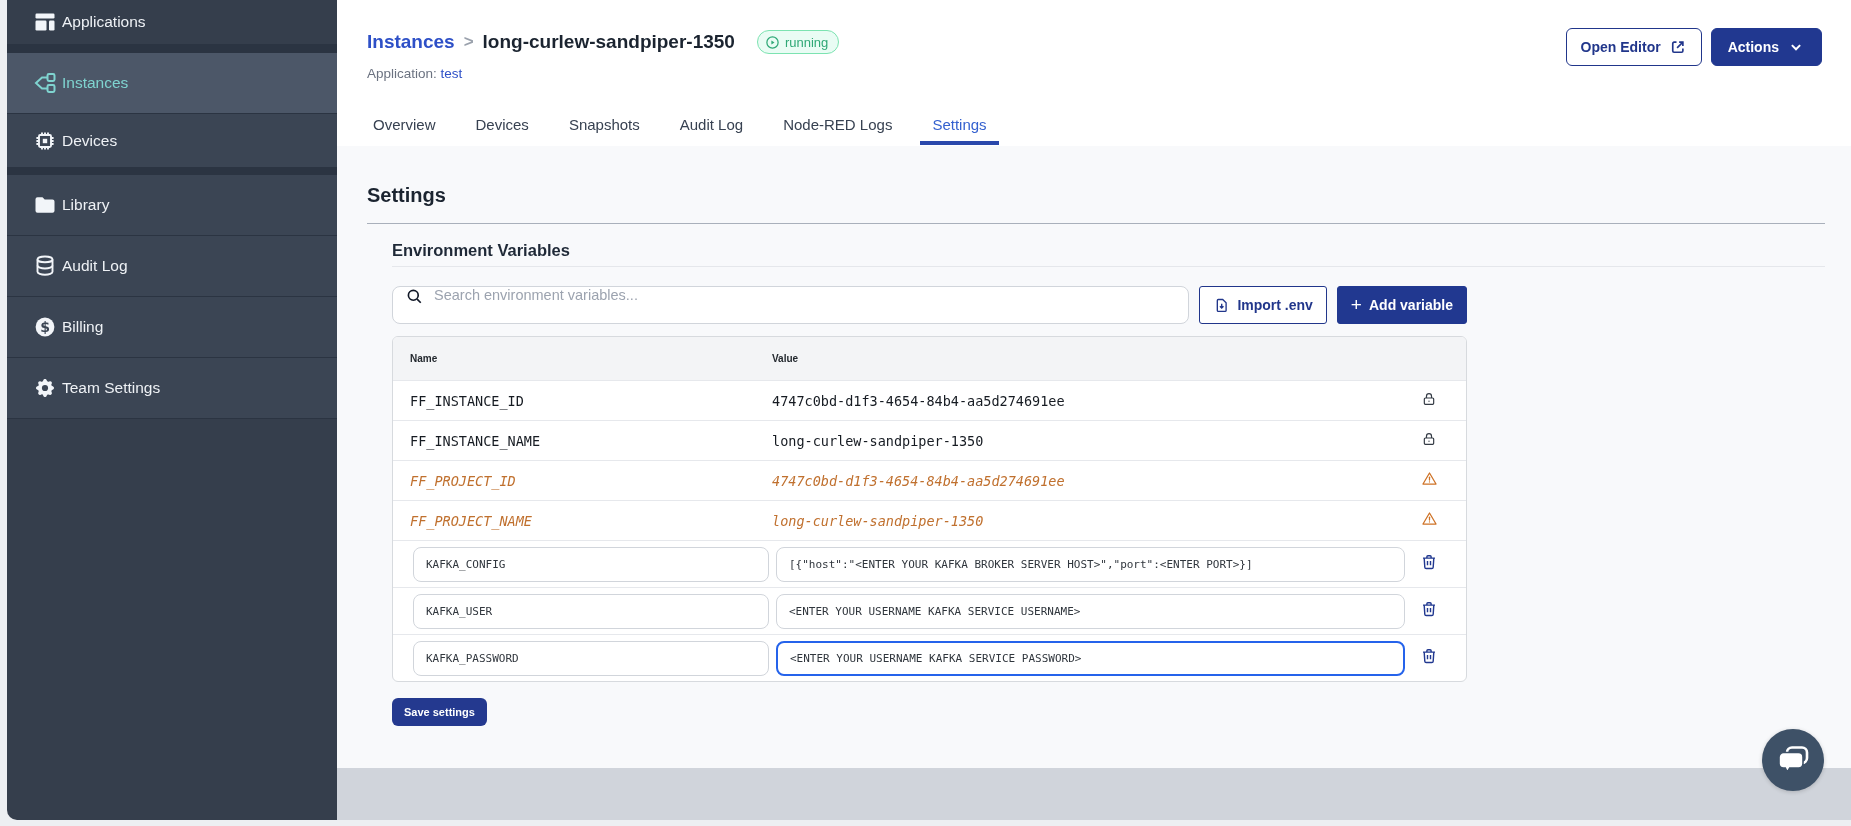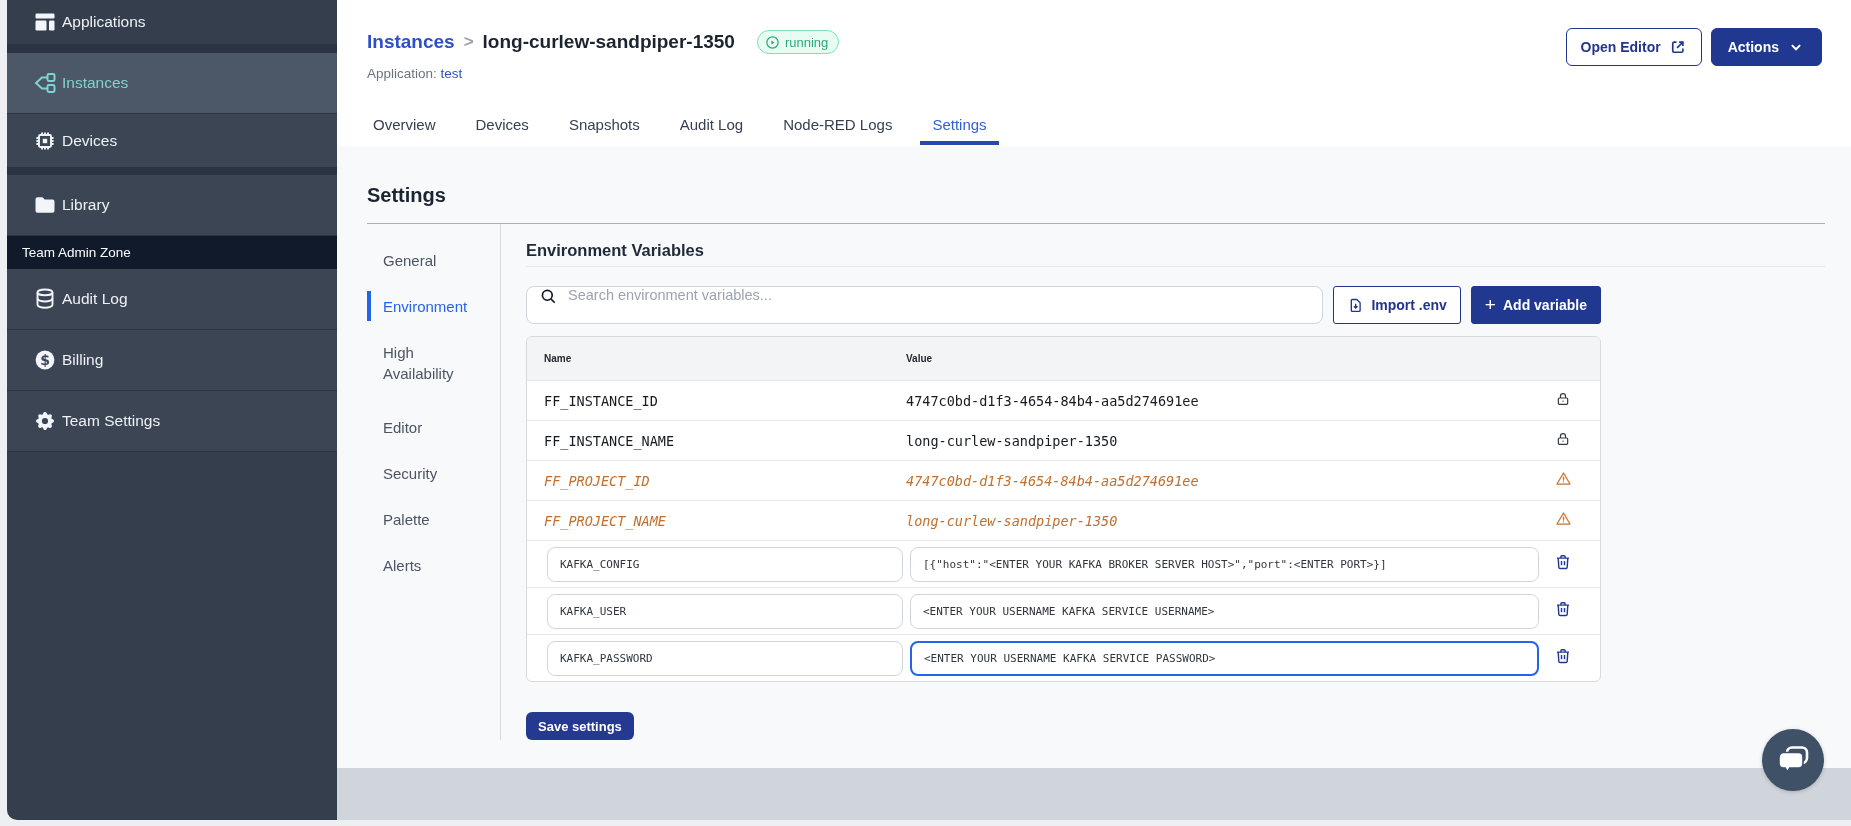--- a/index.html
+++ b/index.html
@@ -76,22 +76,22 @@
   .mono { font-family:"DejaVu Sans Mono","Liberation Mono",monospace; font-size:13.5px; line-height:20px; color:#161b22; white-space:nowrap; }
   .dep .mono { color:#c0702e; font-style:italic; }
   .cell-icon { display:flex; justify-content:center; align-items:center; }
   .cell-icon .ic { cursor:pointer; }
   .ic-lock { width:16px; height:16px; color:#353c46; }
   .ic-warn { width:17px; height:17px; color:#ce7226; }
   .ic-trash { width:18px; height:18px; color:#213890; }
   .env-input { height:35px; border:1px solid #d1d5db; border-radius:8px; background:#fff; width:calc(100% - 7px);
     margin-left:20px; padding:0 12px; font-family:"DejaVu Sans Mono","Liberation Mono",monospace; font-size:11px; color:#30363d; outline:none; }
   .env-input.focused { border:2px solid #2563eb; }
-  .save-btn { margin-top:30px; height:28px; padding:0 12px; background:#24398f; color:#fff; border:none;
-    border-radius:6px; font-size:13px; font-weight:bold; font-family:inherit; cursor:pointer; display:inline-flex; align-items:center; }
+  .save-btn { margin-top:16px; height:28px; padding:0 12px; background:#24398f; color:#fff; border:none;
+    border-radius:6px; font-size:11px; font-weight:bold; font-family:inherit; cursor:pointer; display:inline-flex; align-items:center; }
   footer { height:52px; background:#d0d4db; flex:none; }
   
   .chat-fab { position:absolute; left:1762px; top:729px; width:62px; height:62px; border-radius:50%; background:#3e5167;
     display:flex; align-items:center; justify-content:center; cursor:pointer; box-shadow:0 1px 4px rgba(0,0,0,.18); }
   .chat-fab svg { width:40px; height:40px; }
 </style>
 </head>
 <body>
 
 <div class="app">
@@ -121,21 +121,20 @@
             </svg></span>
           <span>Devices</span>
         </li>
         <li class="side-item">
           <span class="ic"><svg viewBox="0 0 24 24" fill="currentColor">
               <path d="M2.5 6.2a2 2 0 012-2h5l2.2 2.2h7.8a2 2 0 012 2v9.4a2 2 0 01-2 2h-15a2 2 0 01-2-2V6.2z"></path>
             </svg></span>
           <span>Library</span>
         </li>
       </ul>
-    <div class="zone-label">Team Admin Zone</div>
     <ul class="side-ul" id="side-admin">
         <li class="side-item">
           <span class="ic"><svg viewBox="0 0 24 24" fill="none" stroke="currentColor" stroke-width="1.9">
               <ellipse cx="12" cy="5.4" rx="7.5" ry="2.9"></ellipse>
               <path d="M4.5 5.4v6.2c0 1.6 3.4 2.9 7.5 2.9s7.5-1.3 7.5-2.9V5.4"></path>
               <path d="M4.5 11.6v6.2c0 1.6 3.4 2.9 7.5 2.9s7.5-1.3 7.5-2.9v-6.2"></path>
             </svg></span>
           <span>Audit Log</span>
         </li>
         <li class="side-item">
@@ -196,29 +195,20 @@
           <li class="">Audit Log</li>
           <li class="">Node-RED Logs</li>
           <li class="active">Settings</li>
         </ul>
     </header>
 
     <section class="content">
       <h2 class="page-title">Settings</h2>
       <hr class="title-rule">
       <div class="cols">
-        <ul class="set-nav" id="set-nav">
-            <li class="">General</li>
-            <li class="active">Environment</li>
-            <li class="two-line">High Availability</li>
-            <li class="">Editor</li>
-            <li class="">Security</li>
-            <li class="">Palette</li>
-            <li class="">Alerts</li>
-          </ul>
         <div class="right-col">
           <div class="sec-head">
             <h3>Environment Variables</h3>
           </div>
           <div class="inner">
             <div class="search-row">
               <div class="search-box">
                 <svg class="ic" viewBox="0 0 24 24" fill="none" stroke="currentColor" stroke-width="2.1">
                     <circle cx="10.5" cy="10.5" r="6.2"></circle>
                     <path d="M15.3 15.3l4.6 4.6"></path>

